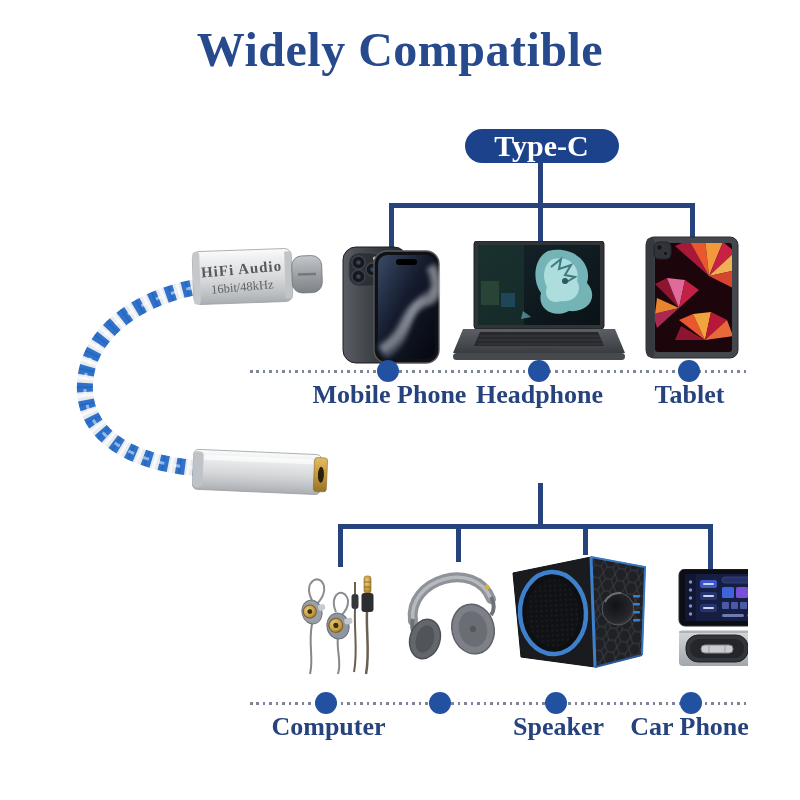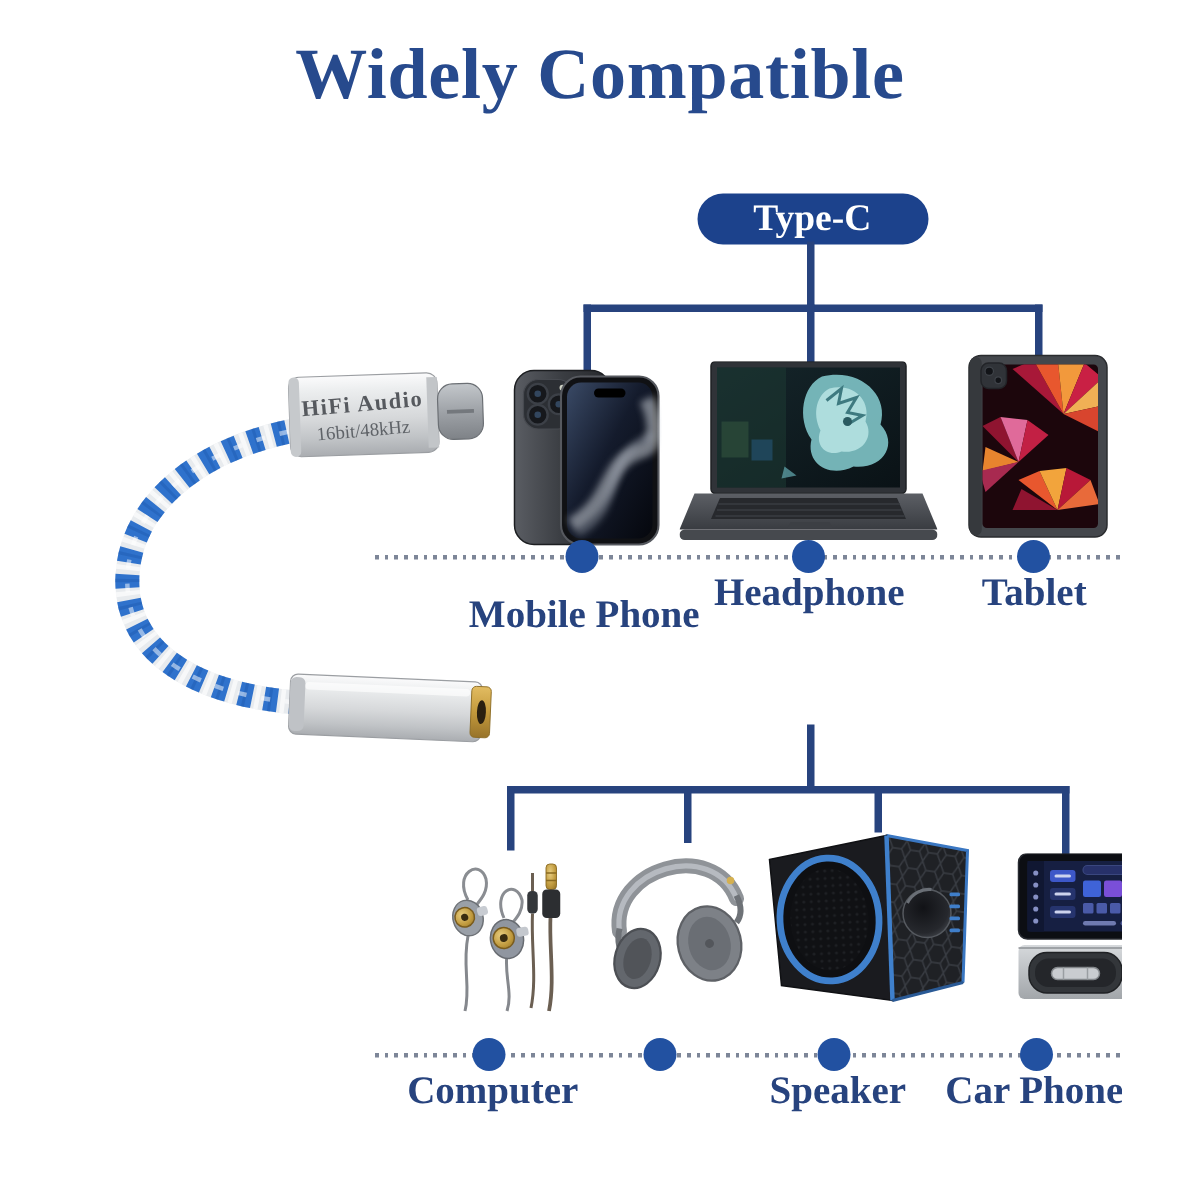--- a/index.html
+++ b/index.html
@@ -3,21 +3,21 @@
 <meta charset="utf-8">
 <style>
   html,body{margin:0;padding:0;background:#fff;}
   .canvas{position:relative;width:695px;height:800px;margin:0 auto;background:var(--bg,#fff);
     font-family:Liberation Serif, serif;overflow:hidden;}
   .title{position:absolute;top:22px;left:0;right:0;margin:0;text-align:center;
     font-size:48px;font-weight:bold;letter-spacing:.5px;color:var(--title-color,#274a8d);}
   .badge{position:absolute;width:154px;height:34px;border-radius:17px;
     background:var(--badge-bg,#1c428c);color:var(--badge-text,#fff);
     display:flex;align-items:center;justify-content:center;
-    font-size:25px;font-weight:bold;}
+    font-size:30px;font-weight:bold;}
   .line{position:absolute;background:var(--line-color,#27437e);}
   .line.v{width:5px;}
   .line.h{height:5px;}
   .dotted{position:absolute;height:3px;
     background-image:repeating-linear-gradient(to right,var(--dotted-color,#7d8698) 0 2.5px,transparent 2.5px 6.5px);}
   .dot{position:absolute;width:22px;height:22px;border-radius:50%;
     background:var(--dot-color,#2251a1);}
   .lbl{position:absolute;transform:translateX(-50%);white-space:nowrap;
     font-size:26px;font-weight:bold;color:var(--label-color,#27437e);}
   .dev{position:absolute;}
@@ -142,21 +142,21 @@
       <circle cx="14.5" cy="11.5" r="2.8" fill="#121418" stroke="#3e4248" stroke-width=".8"></circle>
       <circle cx="20.5" cy="17.5" r="2.2" fill="#121418" stroke="#3e4248" stroke-width=".8"></circle>
     </svg>
   </div>
 
   <div class="dotted" style="left:197px;top:370px;width:601px;"></div>
   <div class="dot" style="left:324px;top:360px;"></div>
   <div class="dot" style="left:475px;top:360px;"></div>
   <div class="dot" style="left:625px;top:360px;"></div>
 
-  <div class="lbl" style="left:337px;top:395px;">Mobile Phone</div>
+  <div class="lbl" style="left:337px;top:380px;">Mobile Phone</div>
   <div class="lbl" style="left:487px;top:380px;">Headphone</div>
   <div class="lbl" style="left:637px;top:380px;">Tablet</div>
 
   <div class="dev" style="left:5px;top:233px;width:280px;height:272px;">
     <svg viewBox="0 0 280 272">
       <defs>
         <linearGradient id="ad-met" x1="0" y1="0" x2="0" y2="1">
           <stop offset="0" stop-color="#fbfbfc"></stop>
             <stop offset=".18" stop-color="#eceeef"></stop>
           <stop offset=".55" stop-color="#d6d8da"></stop>

